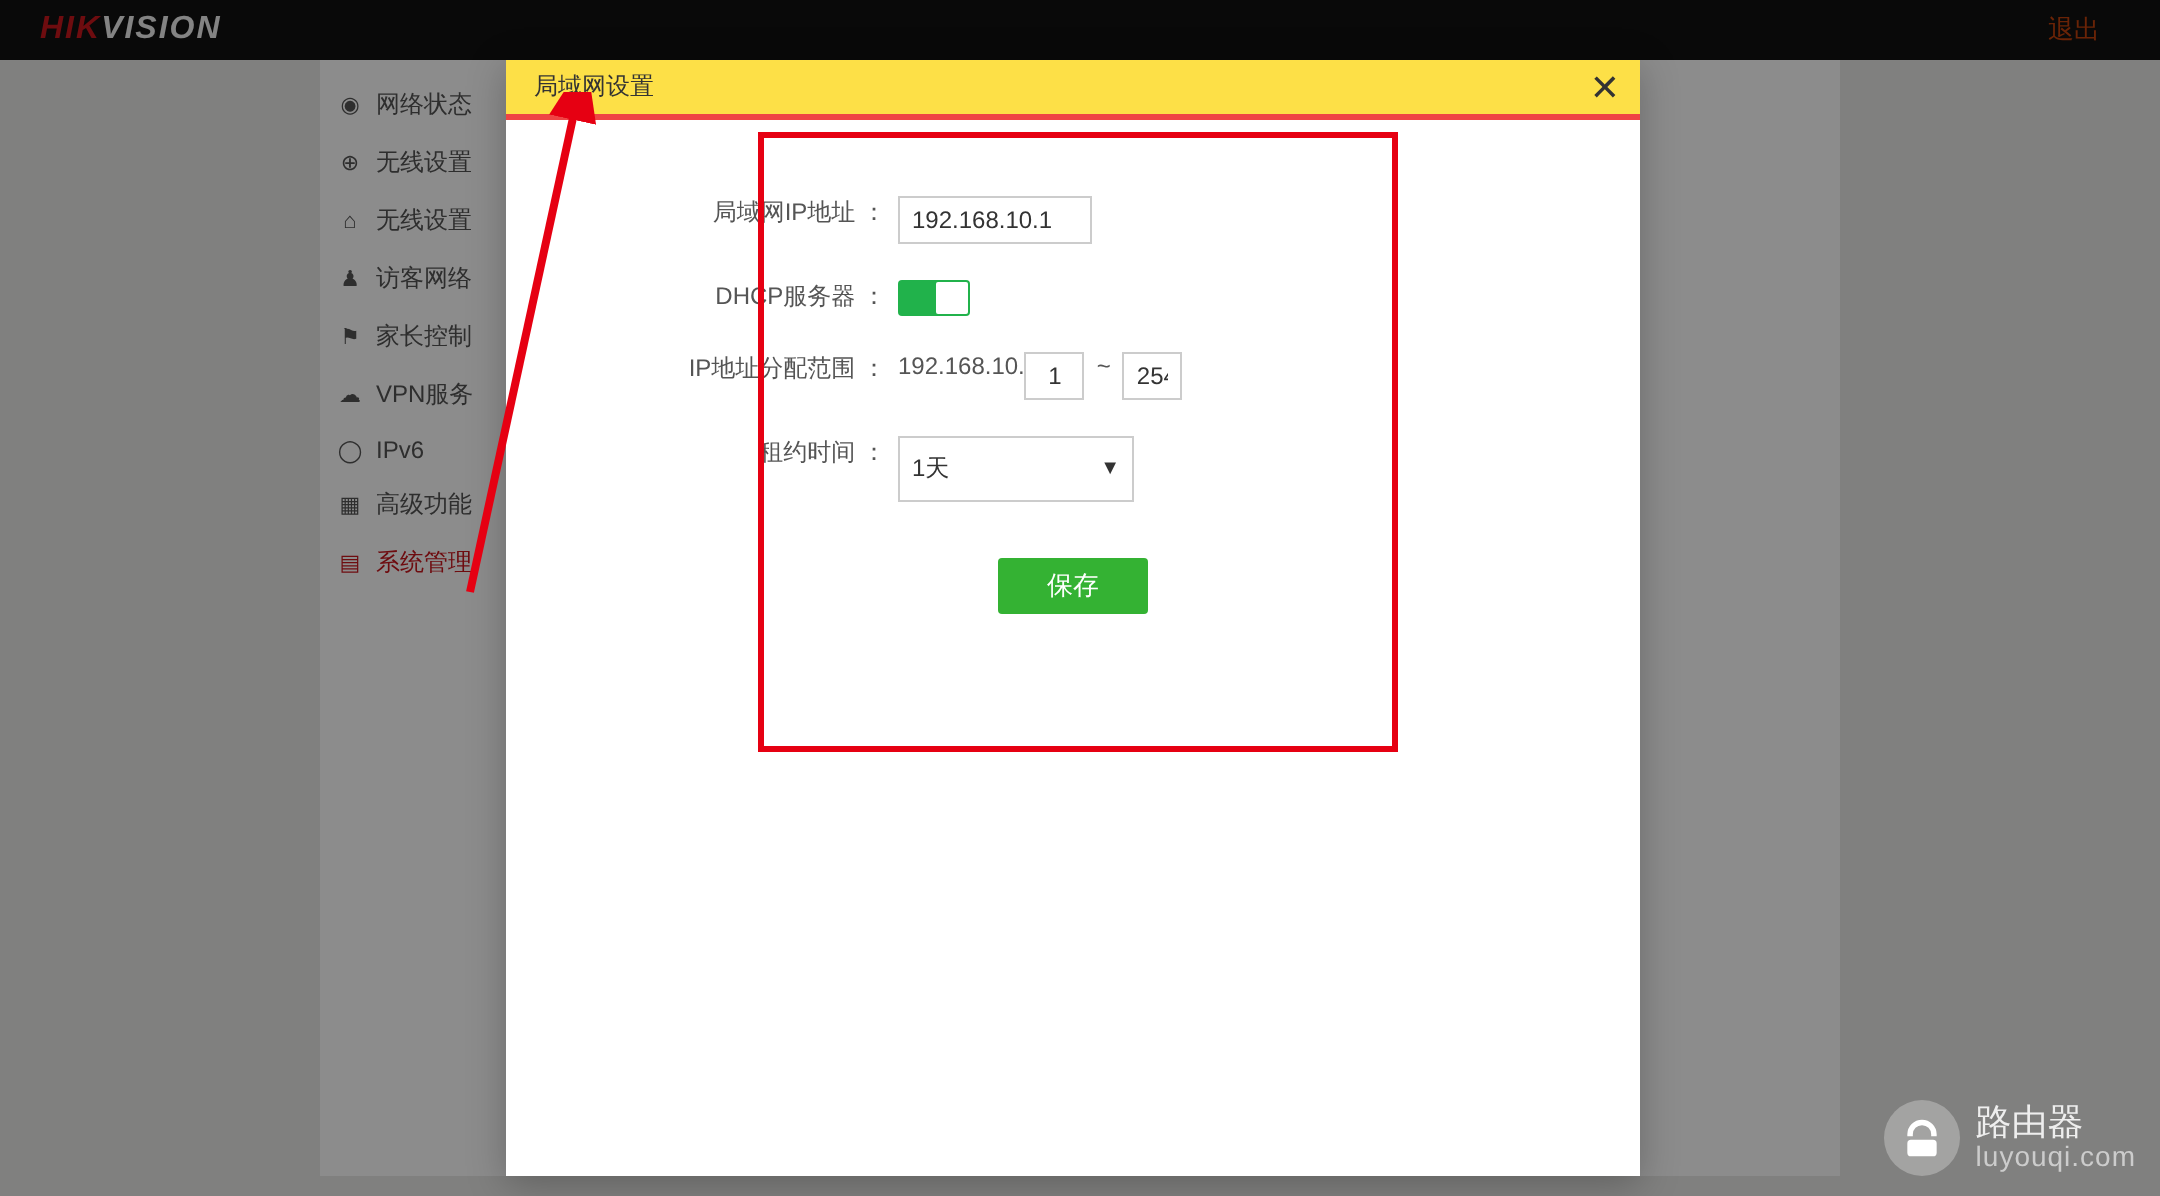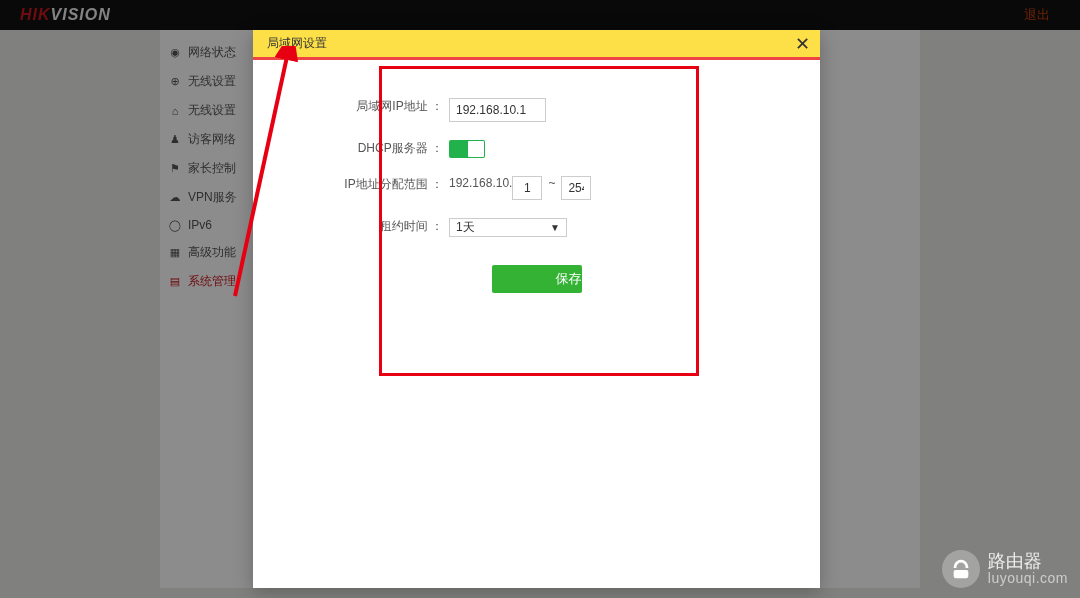--- a/index.html
+++ b/index.html
@@ -30,27 +30,27 @@
   .row .lbl { width:150px; text-align:right; padding-right:6px;}
   .inp { height:24px; border:1px solid #ccc; font-size:12px; padding:0 6px; color:#333; }
   .inp.wide { width:97px; }
   .inp.sm { width:30px; text-align:center;}
   .sep { margin:0 6px; color:#555;}
 
   .toggle { width:36px; height:18px; border-radius:2px; background:#21b24b; position:relative; display:inline-block; }
   .toggle .knob { position:absolute; top:1px; left:1px; width:16px; height:16px; background:#fff; border-radius:1px; }
   .toggle.on .knob { left:auto; right:1px; }
 
-  .select { width:118px; height:19px; border:1px solid #ccc; font-size:12px; color:#333; display:flex; align-items:center; justify-content:space-between; padding:0 6px;}
+  .select { width:118px; height:33px; border:1px solid #ccc; font-size:12px; color:#333; display:flex; align-items:center; justify-content:space-between; padding:0 6px;}
   .select .tri { font-size:10px; color:#333;}
 
   .checkpair { display:flex; gap:3px;}
   .chk { width:16px; height:16px; border:1px solid #ccc; background:#fff;}
 
-  .save-btn { display:block; margin:28px auto 0 auto; width:90px; height:28px; background:#34b233; color:#fff; border:none; font-size:13px; border-radius:2px; cursor:pointer;text-align:right;}
+  .save-btn { display:block; margin:28px auto 0 auto; width:75px; height:28px; background:#34b233; color:#fff; border:none; font-size:13px; border-radius:2px; cursor:pointer;}
 
   .footer { position:absolute; bottom:2px; left:0; right:0; text-align:center; font-size:11px; color:#888;}
 
   
   .arrow { position:absolute; left:230px; top:46px; width:160px; height:260px; pointer-events:none; }
 
   
   .watermark { position:absolute; right:12px; bottom:10px; display:flex; align-items:center; gap:8px; color:#fff; z-index:5;}
   .watermark .circ { width:38px; height:38px; border-radius:50%; background:rgba(255,255,255,0.28); display:flex; align-items:center; justify-content:center;}
   .watermark .circ svg { width:22px; height:22px; fill:#fff;}

